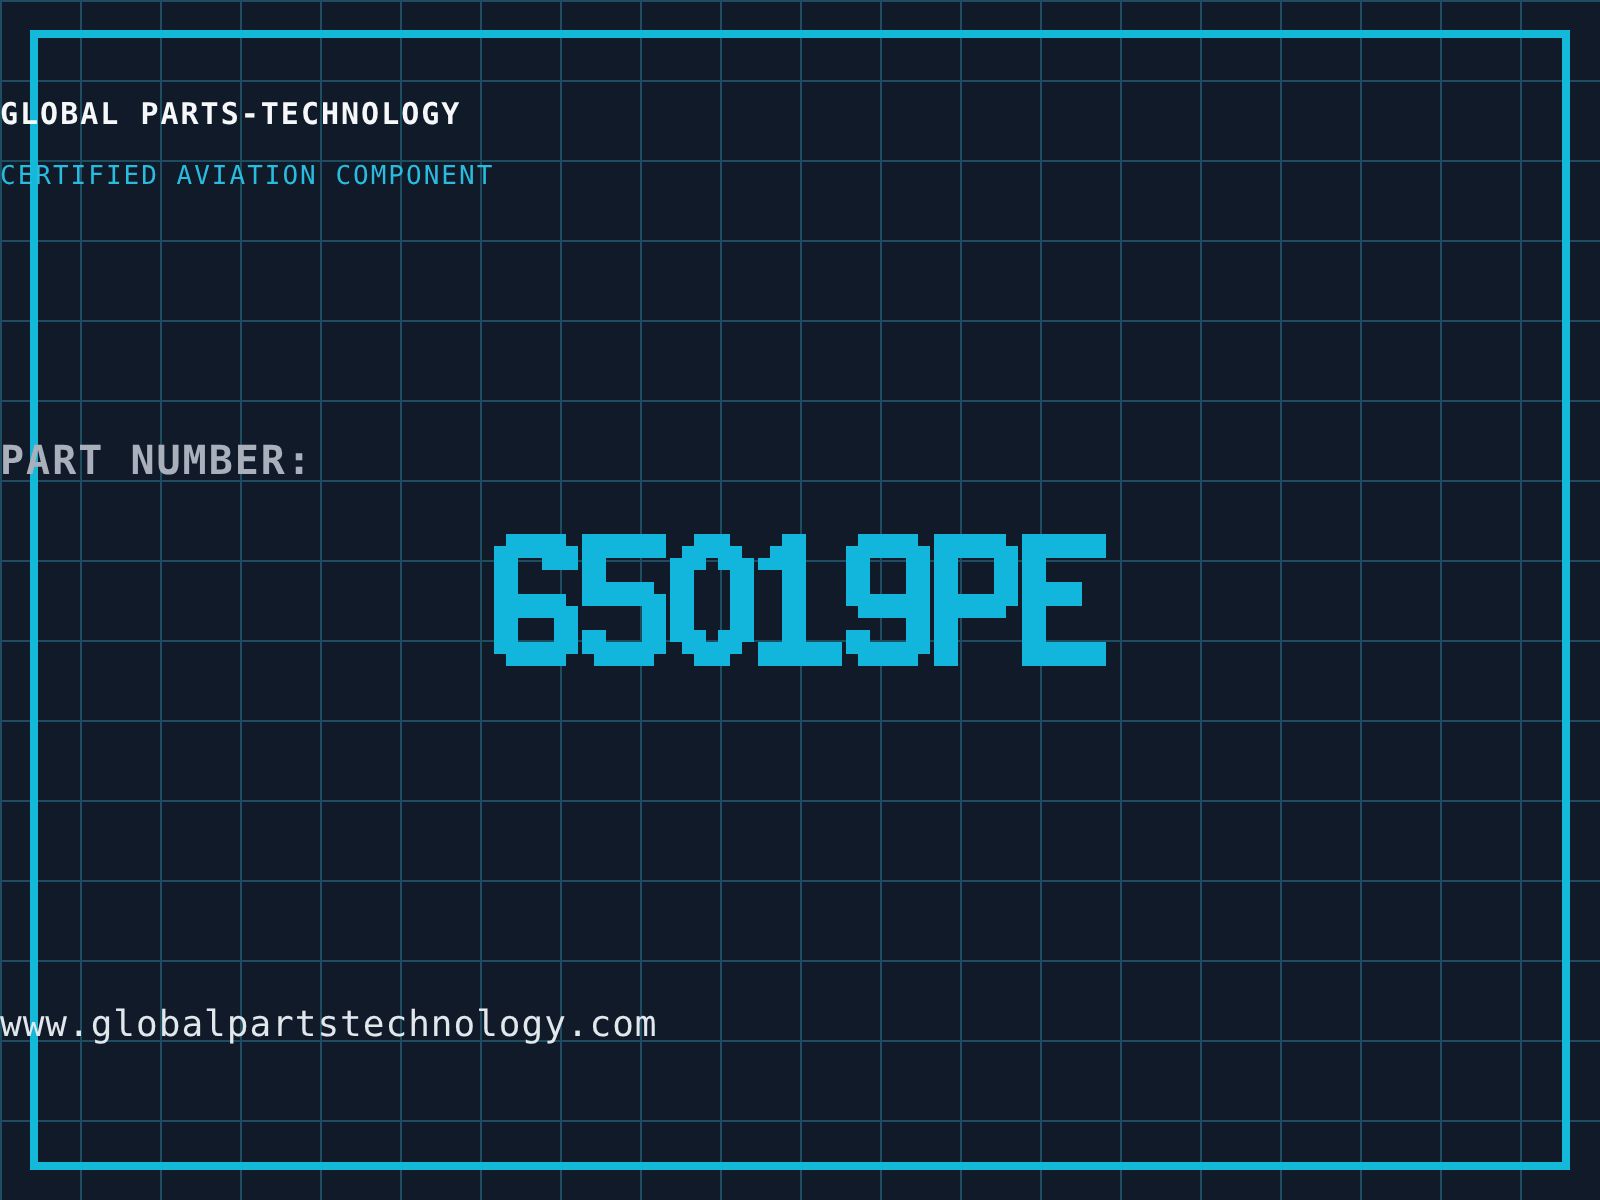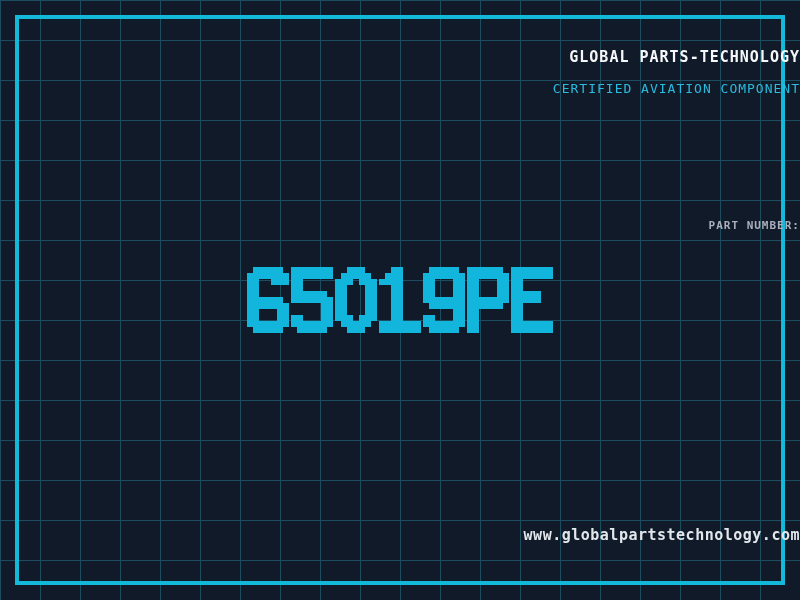--- a/index.html
+++ b/index.html
@@ -25,60 +25,60 @@
     left: 15px;
     right: 15px;
     bottom: 15px;
     border: 4px solid #14b8d8;
     pointer-events: none;
   }
   .centered-line {
     position: absolute;
     left: 0;
     width: 100%;
-    text-align: right;
+    text-align: left;
     line-height: 1;
     white-space: pre;
   }
   .title {
     top: 50px;
     font-size: 15px;
     font-weight: bold;
     letter-spacing: 1px;
     color: #f5f7f9;
   }
   .subtitle {
     top: 82px;
     font-size: 13px;
     font-weight: normal;
     letter-spacing: 1px;
     color: #29bcdf;
   }
   .pn-label {
     top: 220px;
-    font-size: 11px;
+    font-size: 20px;
     font-weight: bold;
     letter-spacing: 1px;
     color: #a9b0bb;
   }
   .pn-value {
     position: absolute;
     top: 267px;
     left: 0;
     width: 100%;
     text-align: center;
     line-height: 0;
   }
   .pn-value svg {
     display: inline-block;
   }
   .footer-url {
-    top: 528px;
-    font-size: 15px;
-    font-weight: bold;
+    top: 504px;
+    font-size: 18px;
+    font-weight: normal;
     letter-spacing: 0.5px;
     color: #e2e7ec;
   }
 </style>
 </head>
 <body>
 
 <div class="screen">
   <div class="frame"></div>
 

